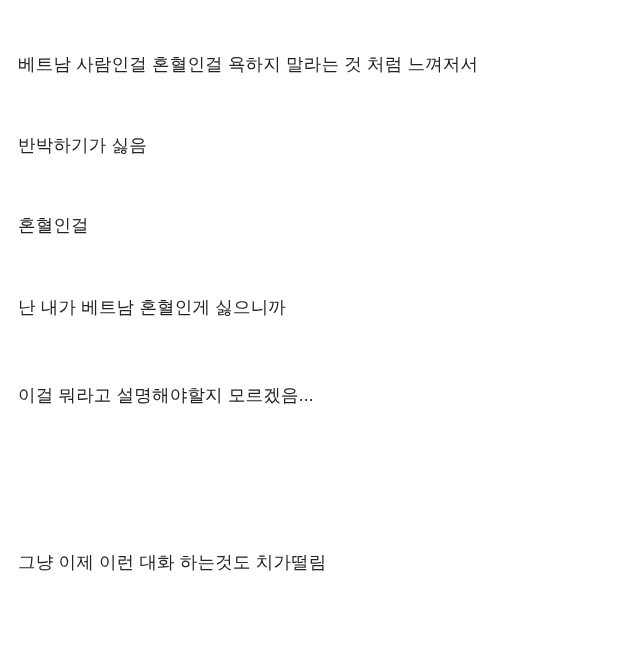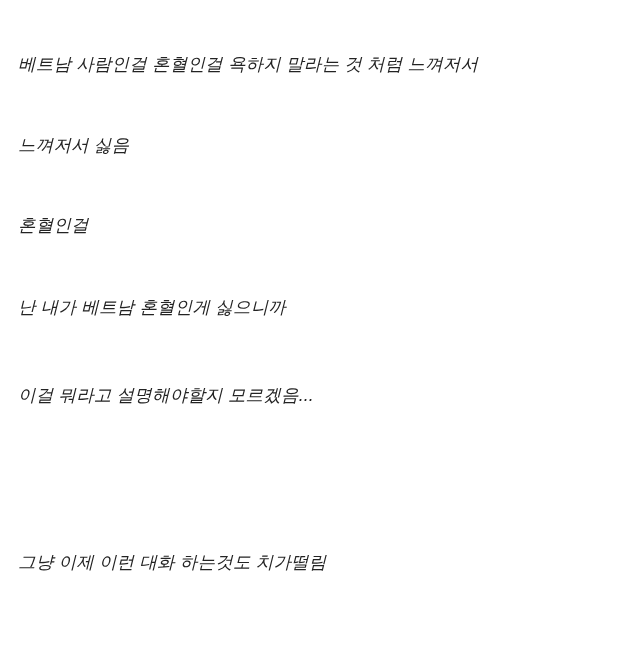--- a/index.html
+++ b/index.html
@@ -13,21 +13,20 @@
     font-family: "Liberation Sans", "DejaVu Sans", sans-serif;
     color: #1a1a1a;
     overflow: hidden;
   }
   .page {
     position: relative;
     width: 640px;
     height: 653px;
     background: #ffffff;
     box-sizing: border-box;
-    font-style: italic;
   }
   .text-block {
     position: absolute;
     left: 18px;
     right: 18px;
     font-size: 17.5px;
     line-height: 1.45;
     letter-spacing: 0.2px;
     color: #232323;
     white-space: pre-wrap;
@@ -38,18 +37,18 @@
   .l3 { top: 213px; }
   .l4 { top: 295px; }
   .l5 { top: 383px; }
   .l6 { top: 550px; }
 </style>
 </head>
 <body>
 
 <div class="page">
   <div class="text-block l1">베트남 사람인걸 혼혈인걸 욕하지 말라는 것 처럼 느껴저서</div>
-  <div class="text-block l2">느껴저서 싫음</div>
+  <div class="text-block l2">반박하기가 싫음</div>
   <div class="text-block l3">혼혈인걸</div>
   <div class="text-block l4">난 내가 베트남 혼혈인게 싫으니까</div>
   <div class="text-block l5">이걸 뭐라고 설명해야할지 모르겠음...</div>
   <div class="text-block l6">그냥 이제 이런 대화 하는것도 치가떨림</div>
 </div>
 
 </body></html>

